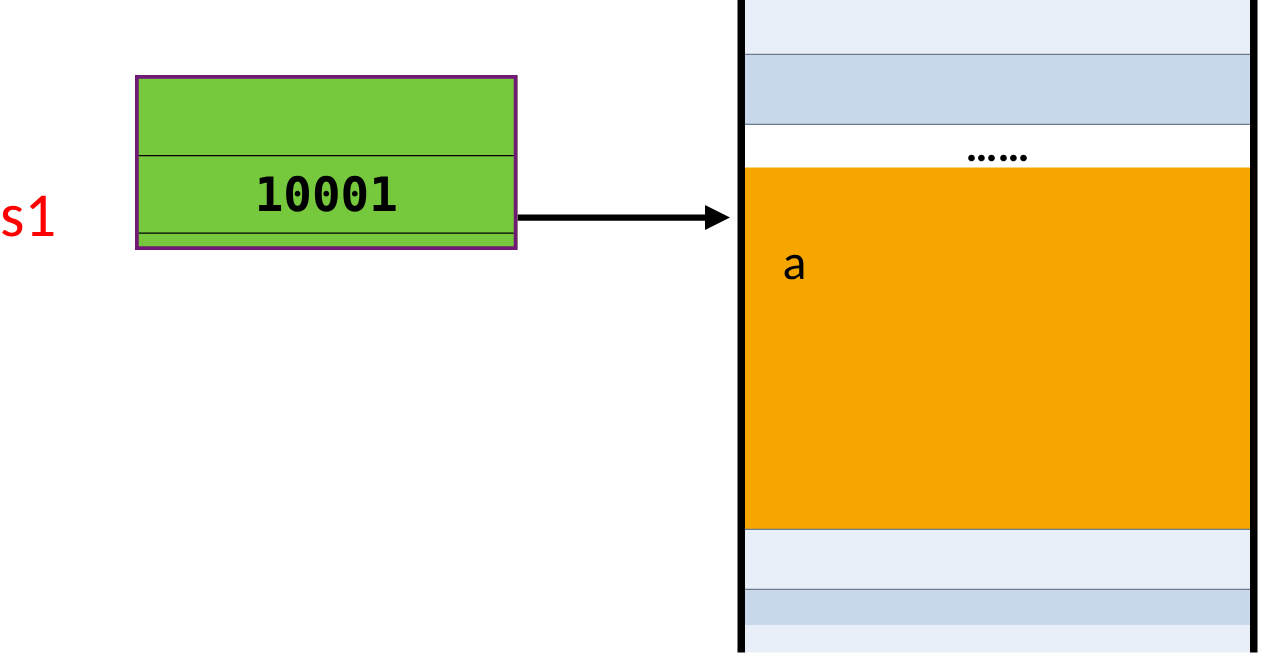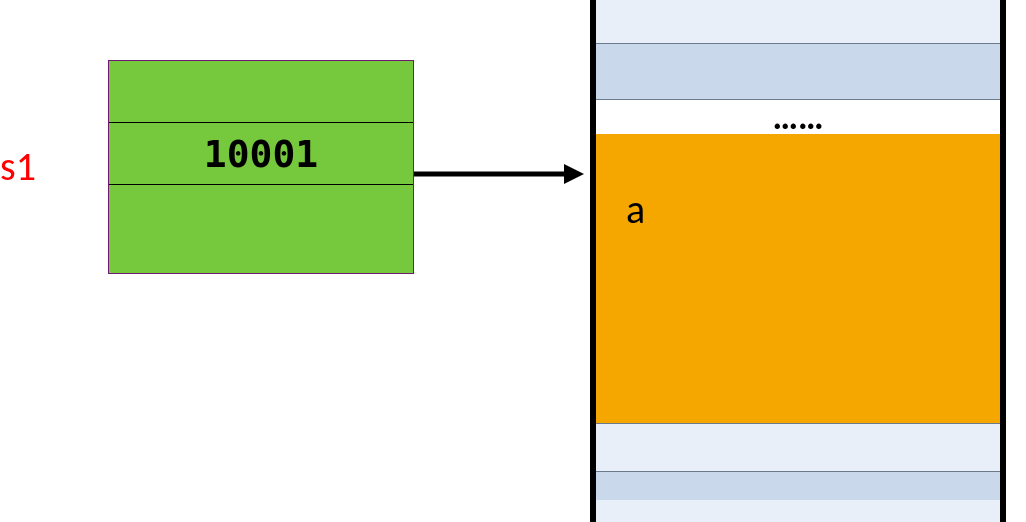--- a/index.html
+++ b/index.html
@@ -13,30 +13,30 @@
     .diagram {
       position: relative;
       width: 100%;
       height: 100%;
     }
     .var-label {
       position: absolute;
       left: 0px;
       top: 142px;
       color: #ff0000;
-      font-size: 40px;
+      font-size: 50px;
     }
     .green-box {
       position: absolute;
       left: 108px;
       top: 60px;
       width: 306px;
-      height: 214px;
+      height: 140px;
       background: #76c83c;
-      border: 1px solid #701a75;
+      border: 3px solid #701a75;
     }
     .green-row {
       width: 100%;
       height: 62px;
       border-bottom: 1px solid #000;
       display: flex;
       align-items: center;
       justify-content: center;
       font-weight: bold;
       font-size: 38px;

